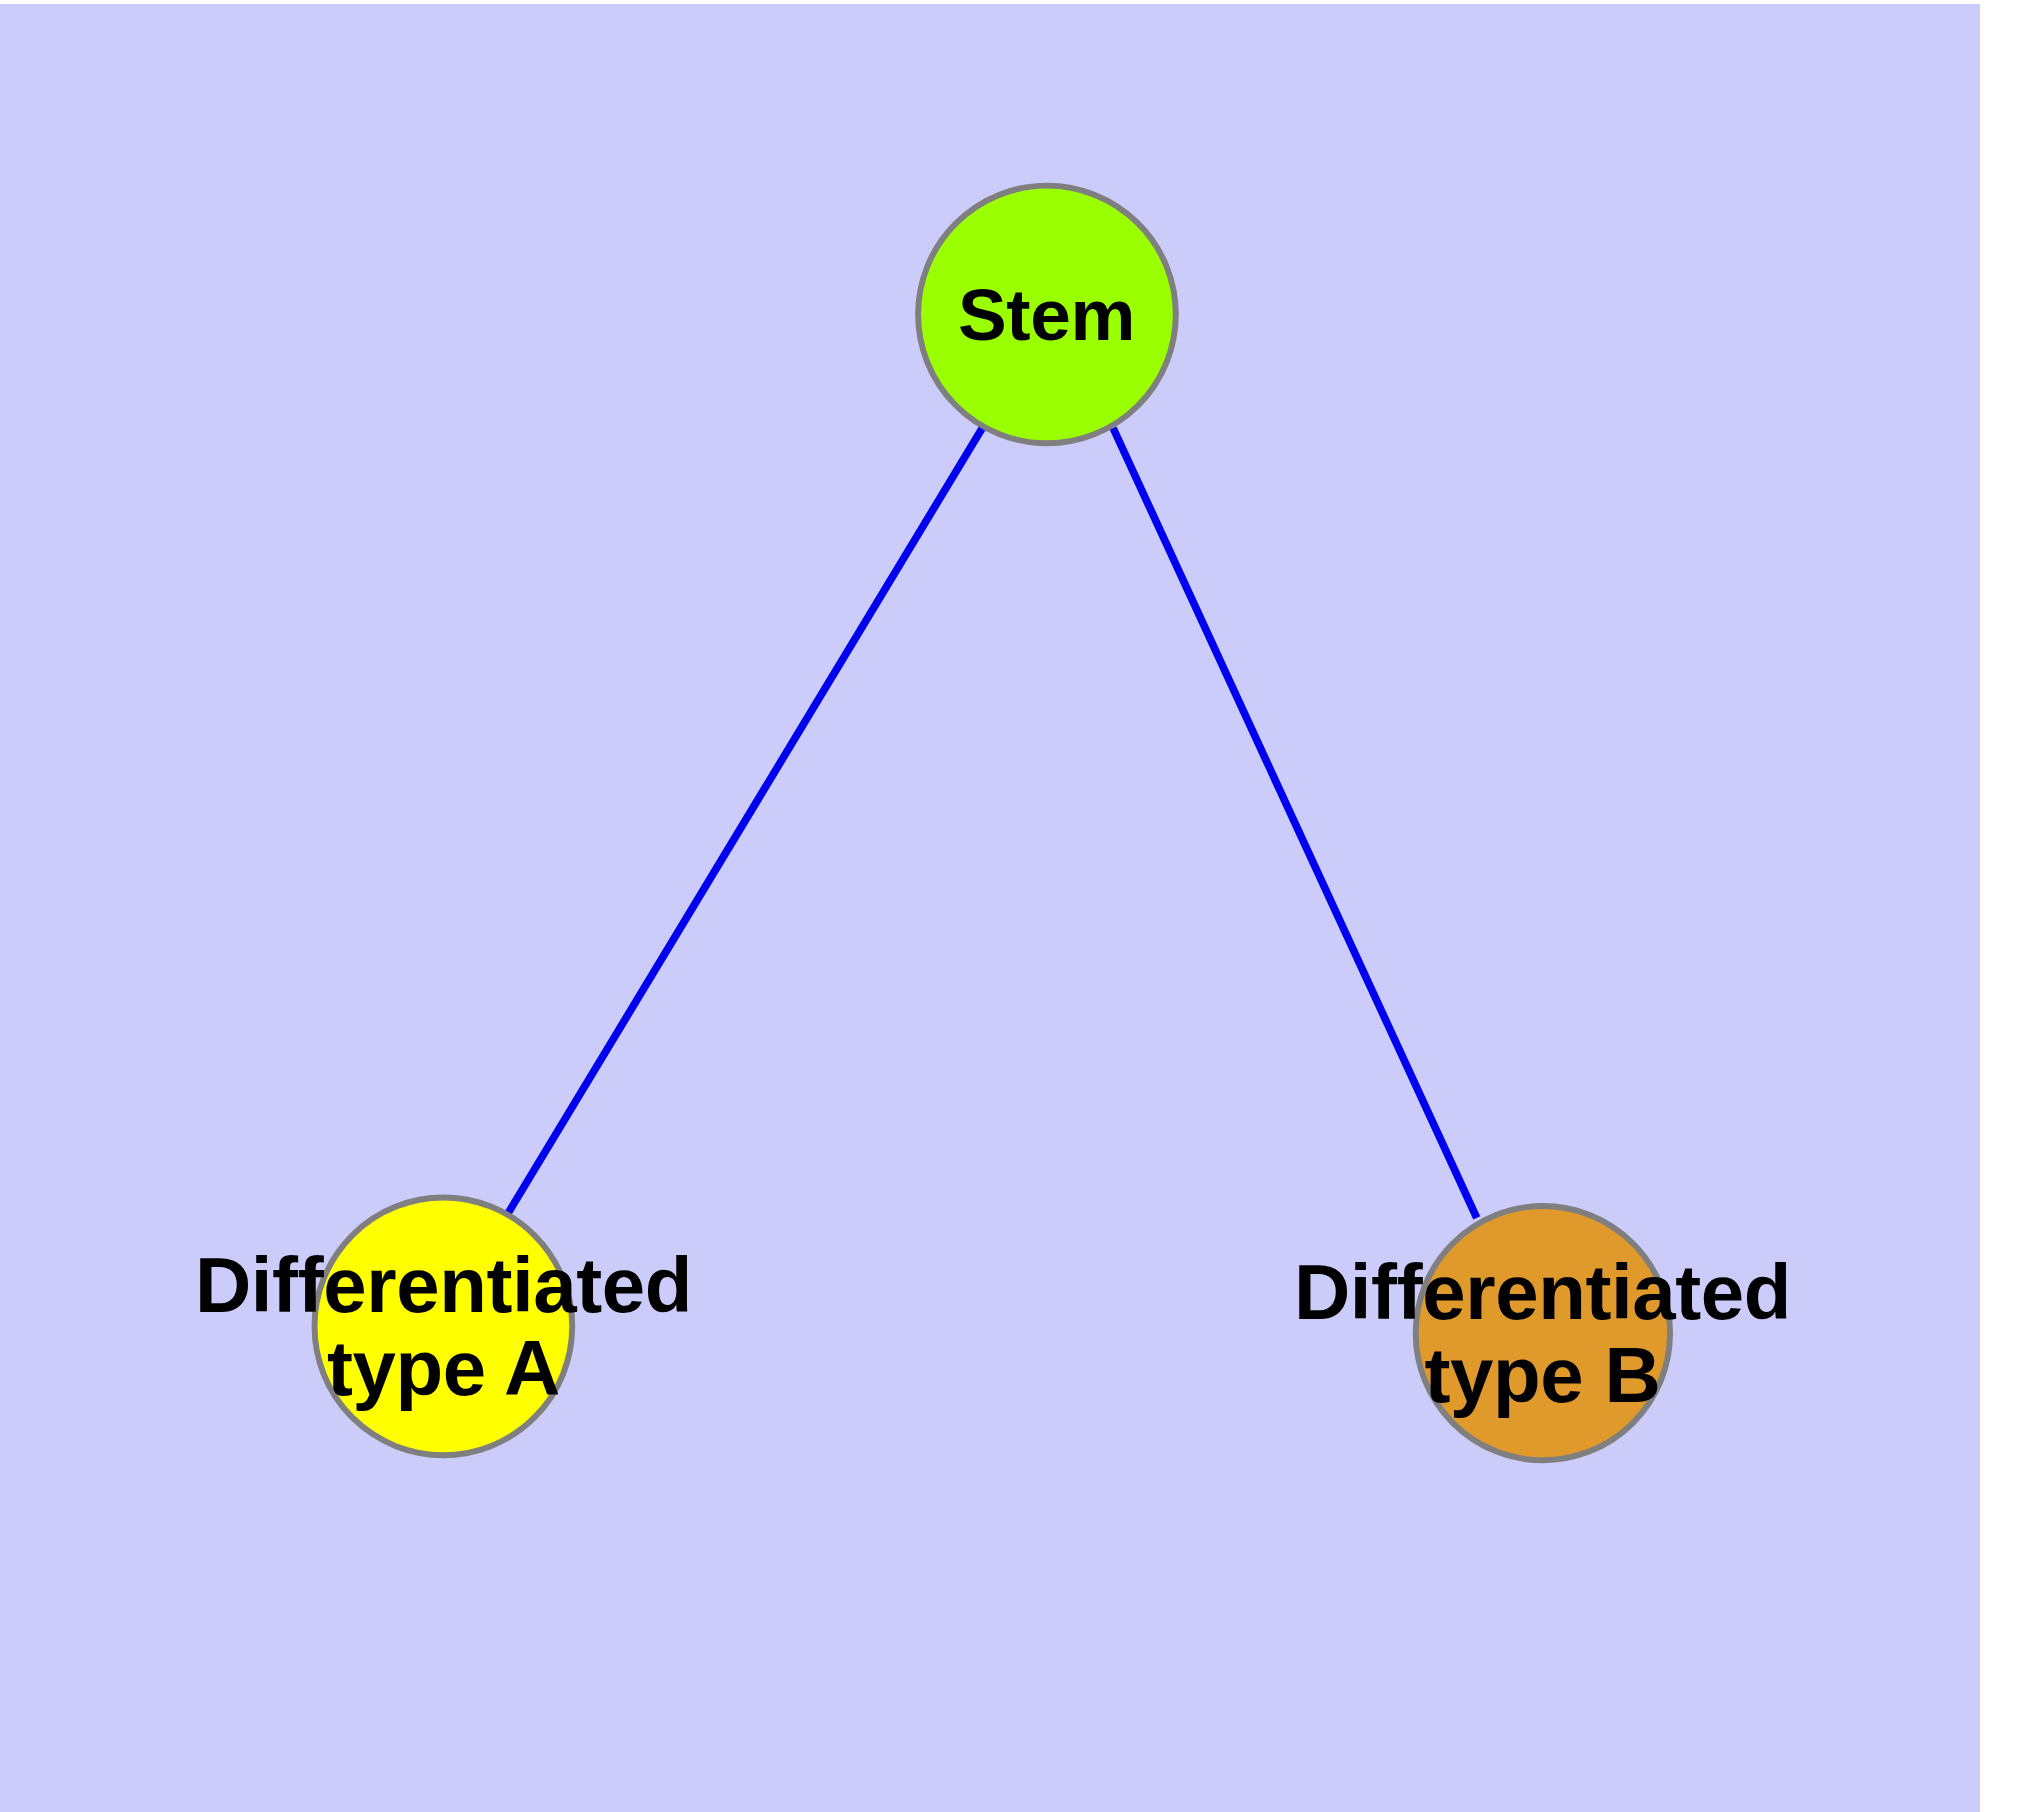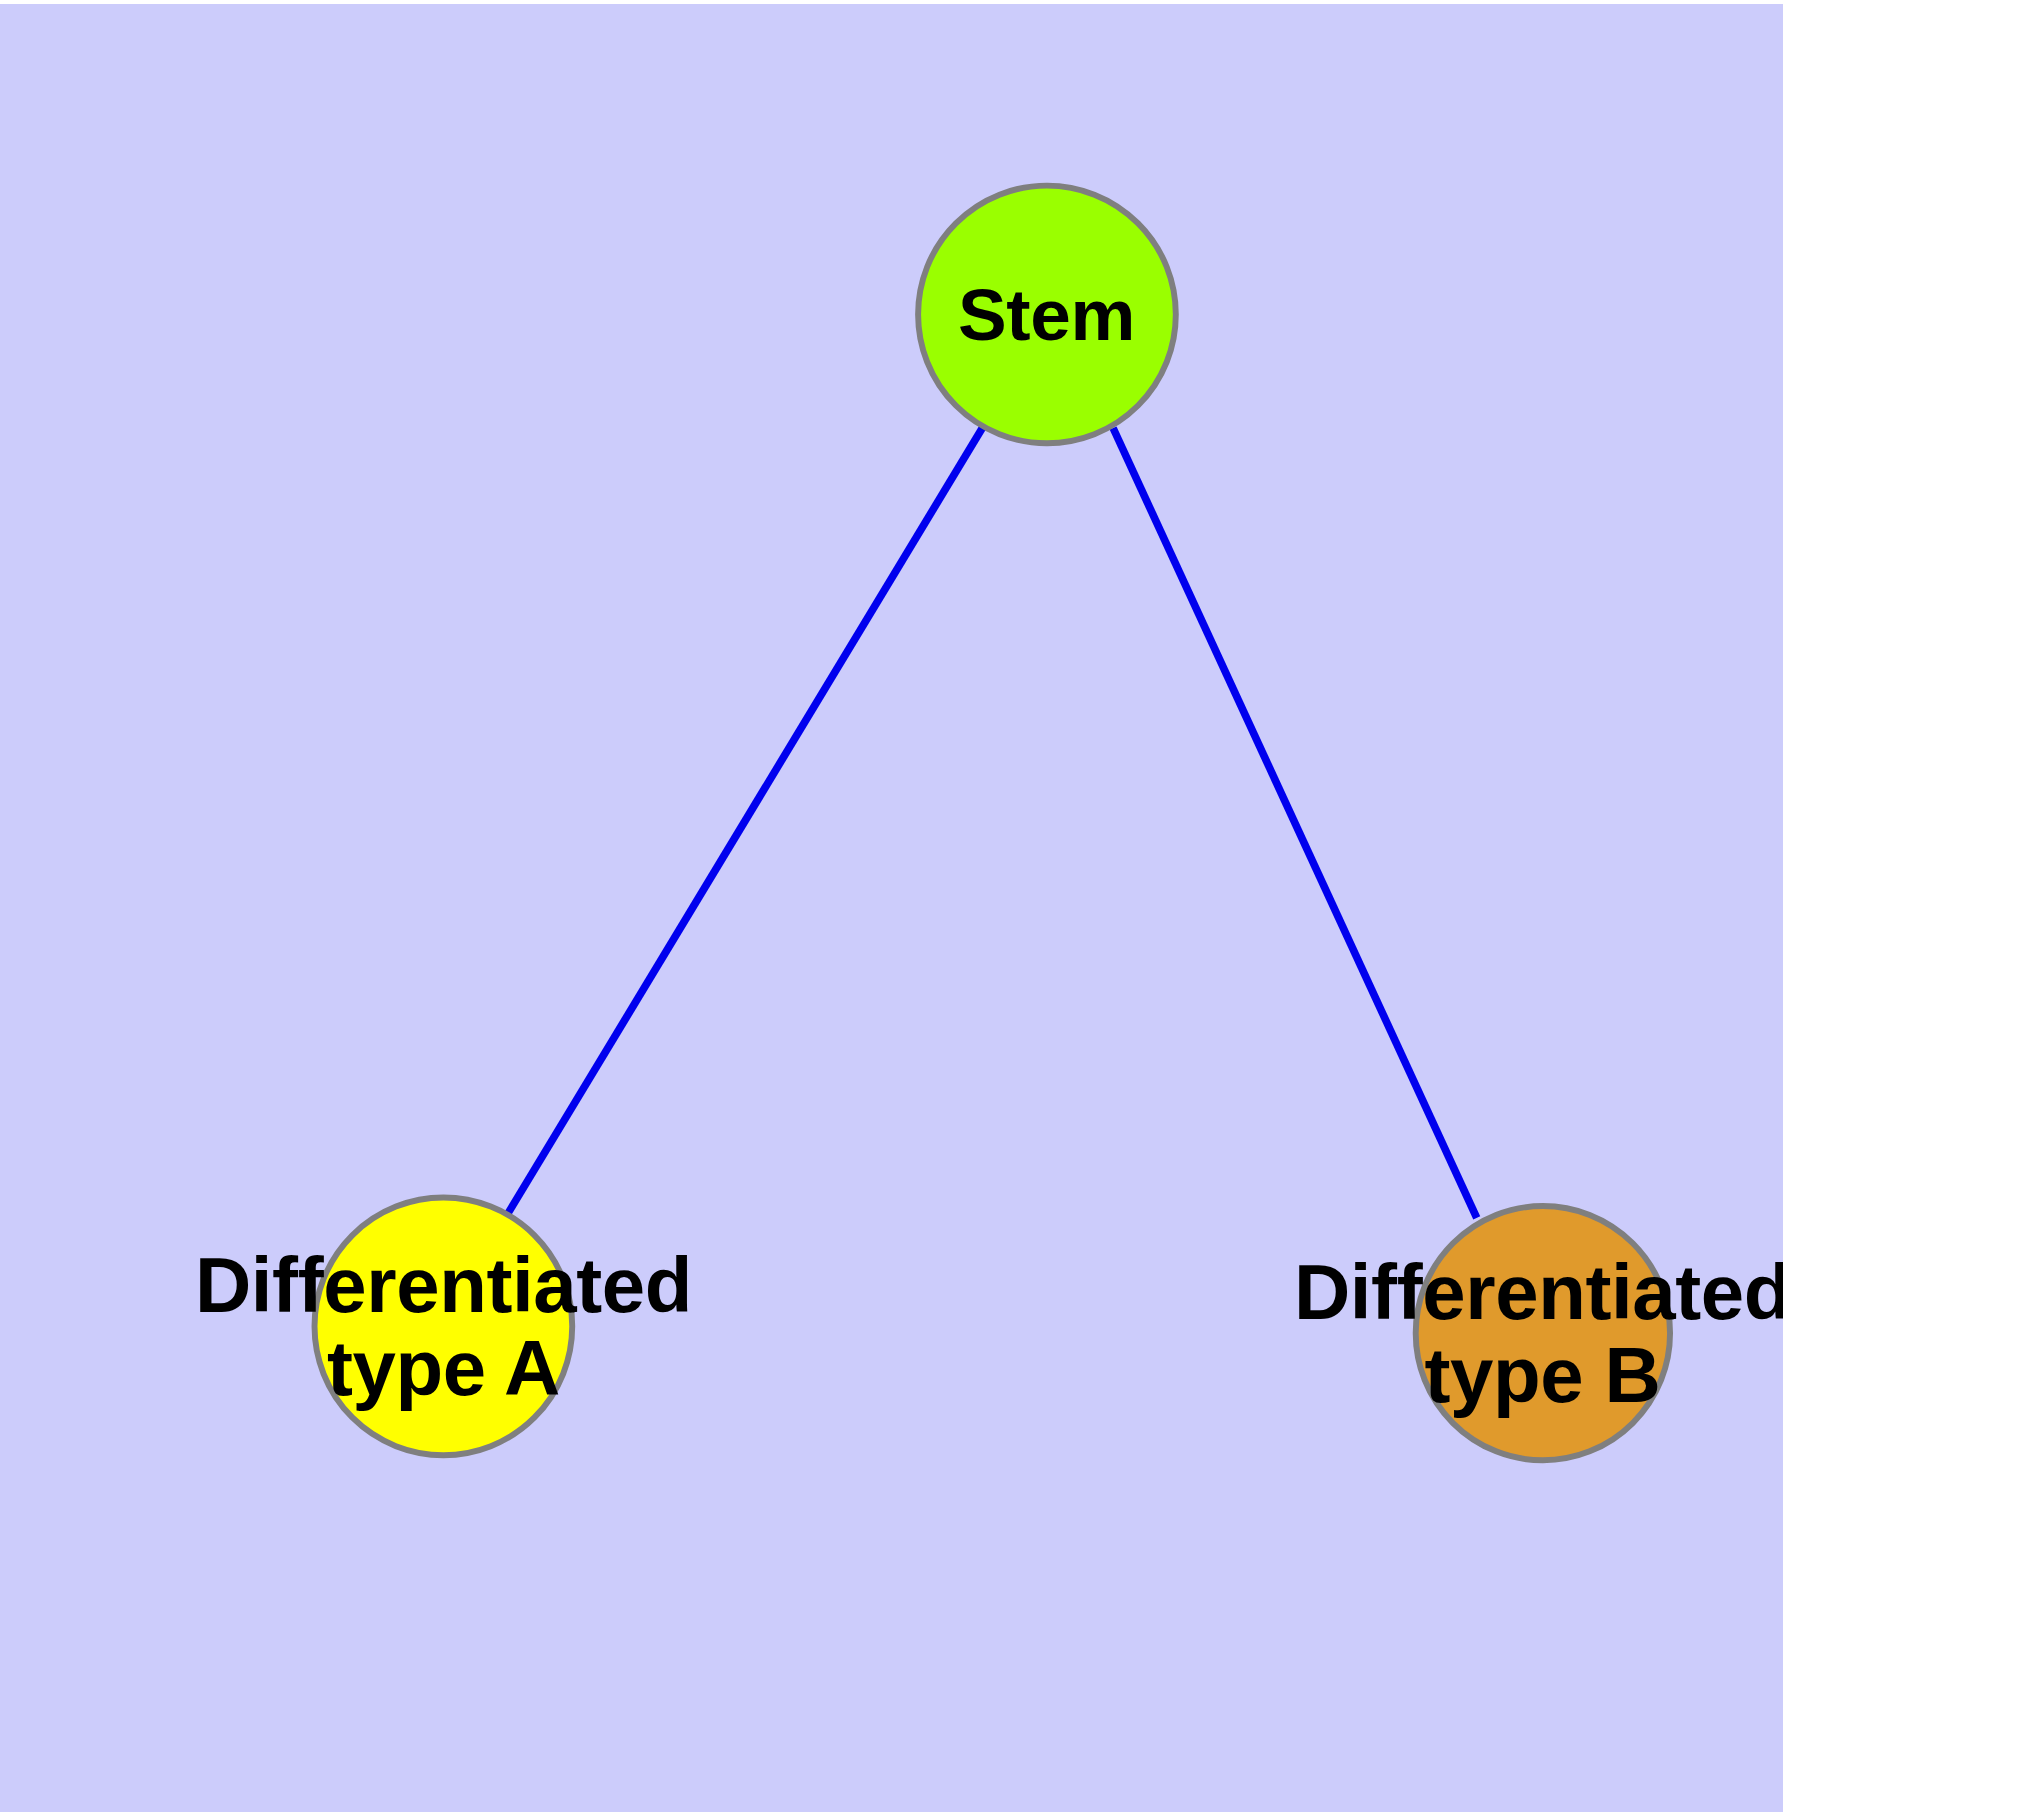--- a/index.html
+++ b/index.html
@@ -45,21 +45,21 @@
   .label-stem {
     font-size: 73px;
   }
   .label-child {
     font-size: 78px;
   }
 </style>
 </head>
 <body>
 
-<div id="canvas" style="width: 1783px; height: 1812px; background: rgb(255, 255, 255);">
+<div id="canvas" style="width: 1980px; height: 1812px; background: rgb(255, 255, 255);">
 
   <div id="plot-area" style="background: rgb(204, 204, 251);"></div>
 
   <svg id="graph-svg" viewBox="0 0 2384 2138" preserveAspectRatio="none" xmlns="http://www.w3.org/2000/svg">
     <g id="edges-layer">
         <line x1="1160" y1="503" x2="596" y2="1437" stroke="#0000ee" stroke-width="9" stroke-linecap="butt"></line>
         <line x1="1313" y1="505" x2="1742" y2="1437" stroke="#0000ee" stroke-width="9" stroke-linecap="butt"></line>
       </g>
     <g id="nodes-layer">
         <circle cx="1235" cy="371" r="152" fill="#9aff00" stroke="#7f7f7f" stroke-width="7"></circle>

